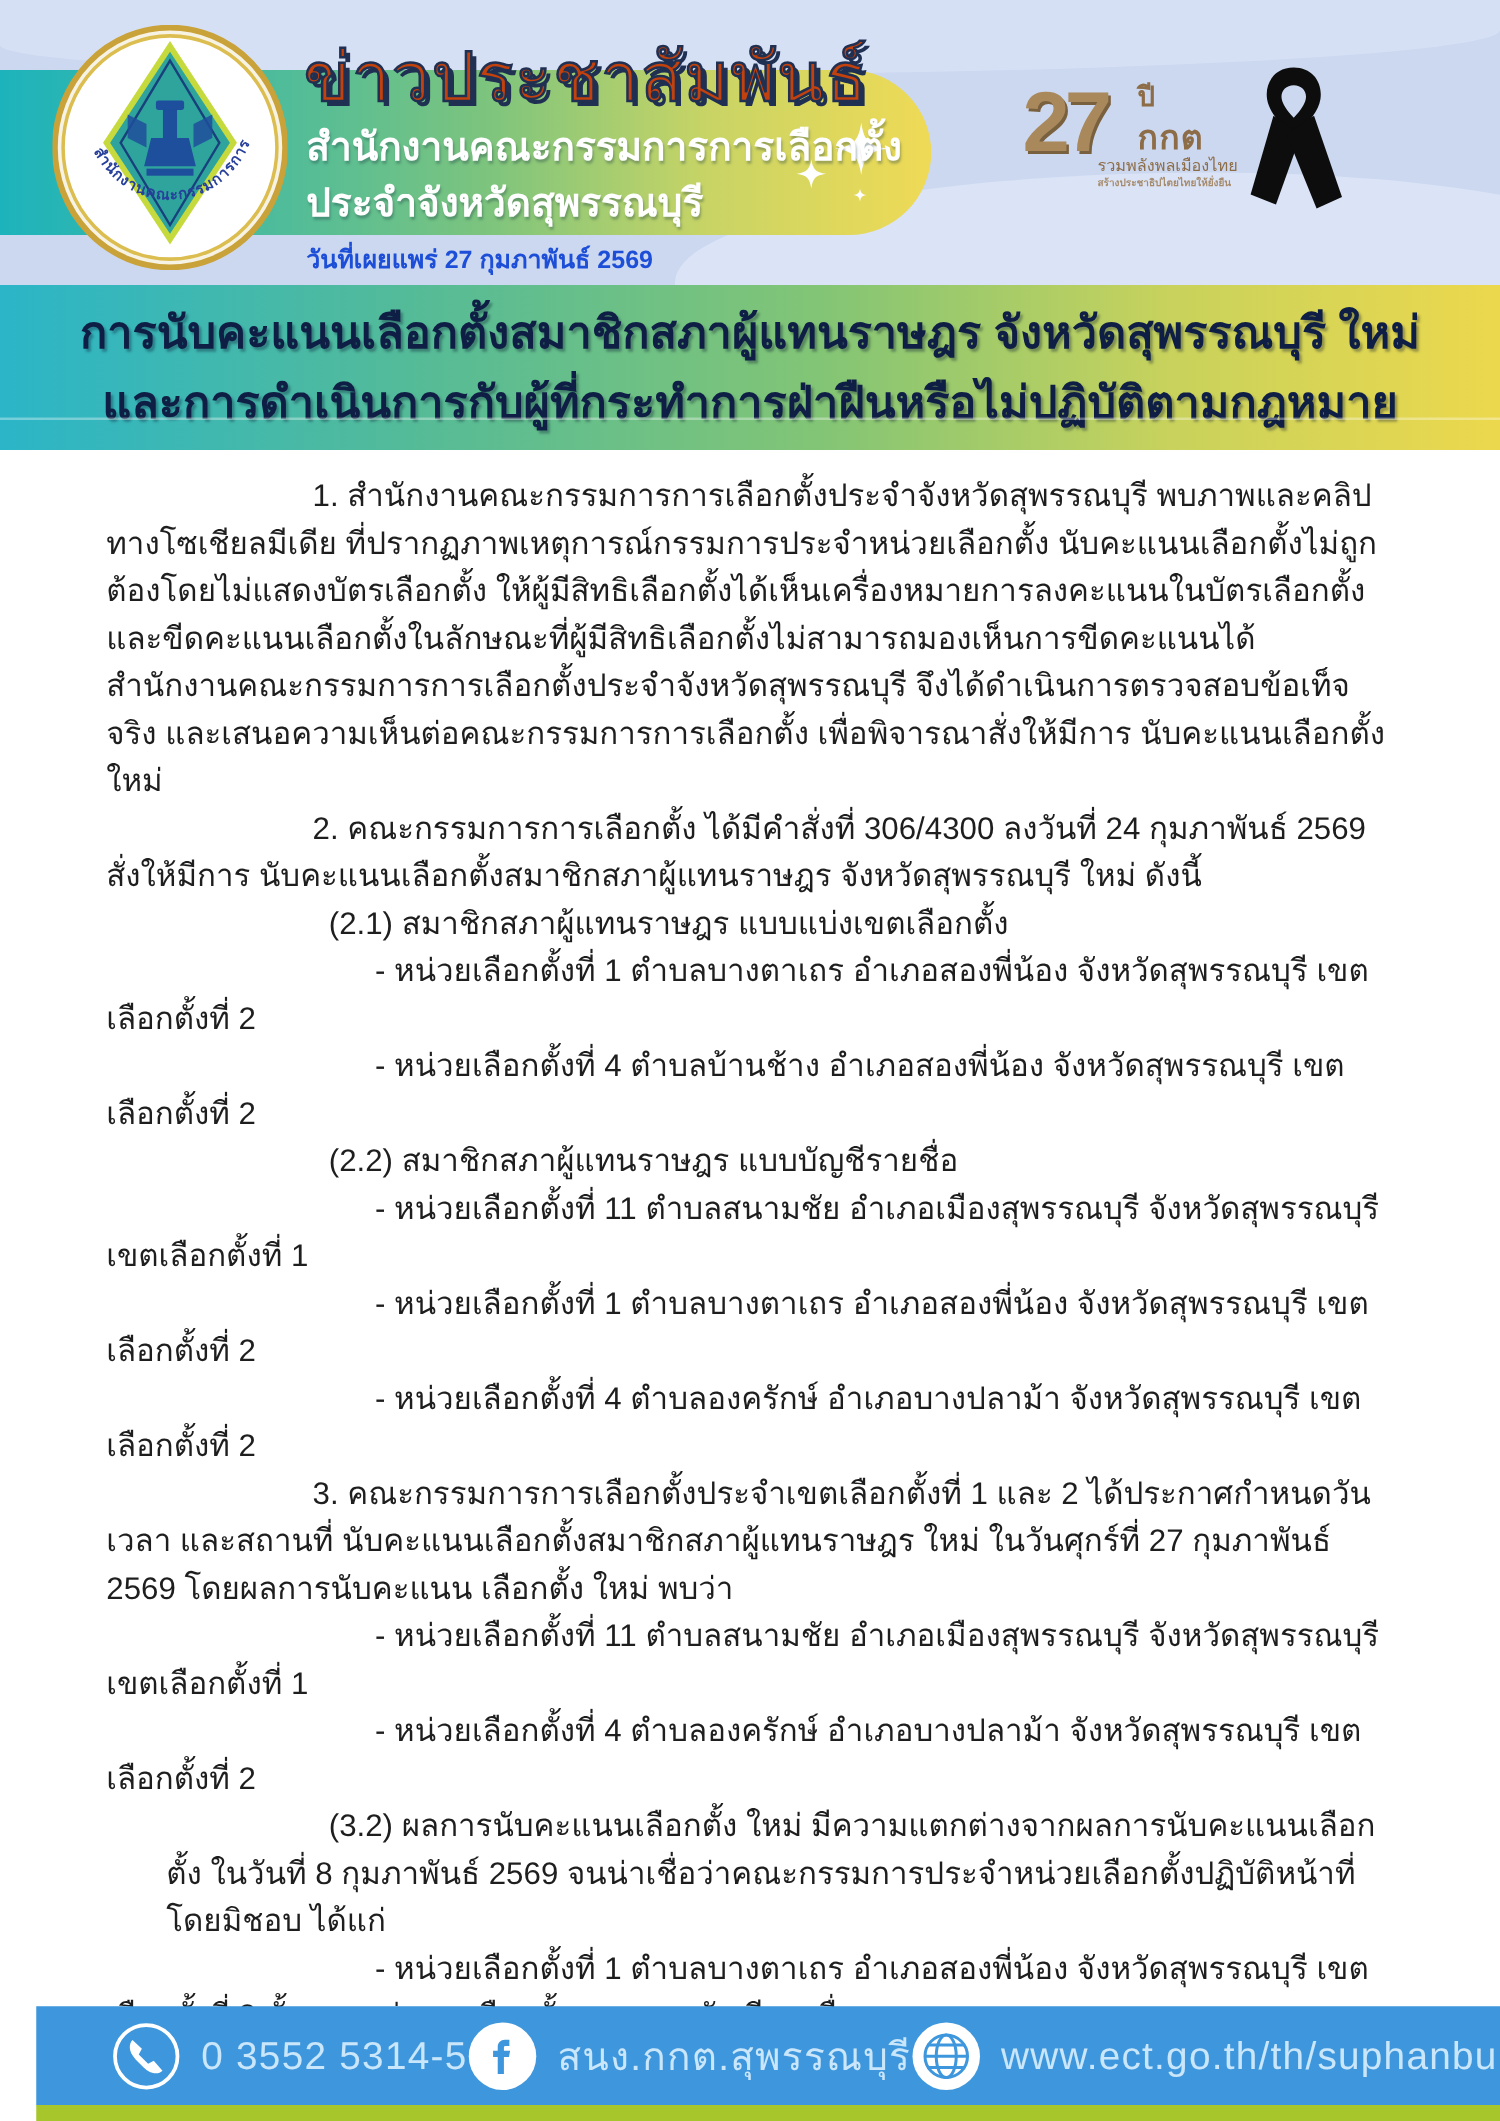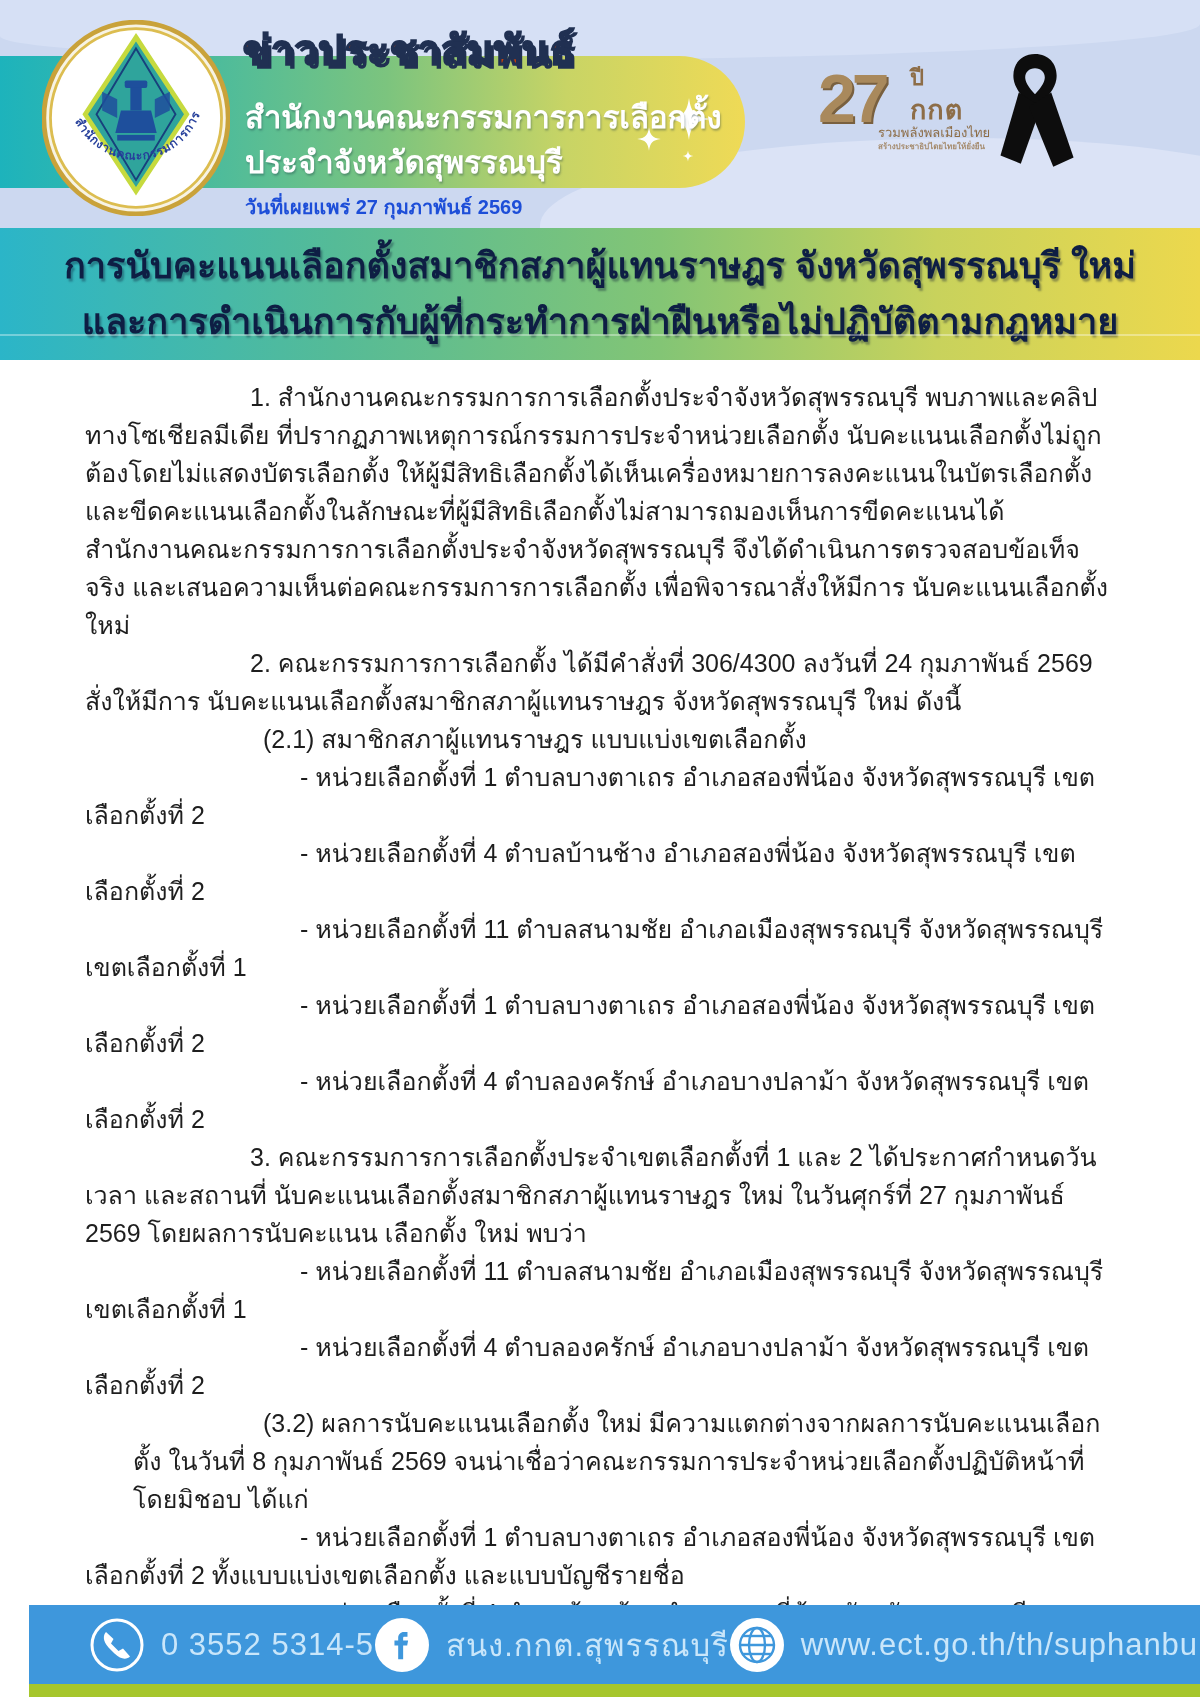--- a/index.html
+++ b/index.html
@@ -8,21 +8,21 @@
   .page{position:relative;width:1200px;height:1697px;margin:0 auto;background:#ffffff;overflow:hidden;}
 
   
   .header{position:relative;width:100%;height:228px;background:#ccd8f0;overflow:hidden;}
   .header .wave-top{position:absolute;left:0;top:0;width:100%;height:60px;background:#d6e0f5;border-radius:0 0 60% 40%;}
   .header .wave-bottom{position:absolute;right:-120px;bottom:-70px;width:780px;height:160px;background:#dbe3f6;border-radius:55% 45% 0 0;}
   .ribbon{position:absolute;left:0;top:56px;width:745px;height:132px;
     background:linear-gradient(90deg,#1db3bc 0%,#3fb9a4 22%,#7cc47e 52%,#c8d465 76%,#efda56 100%);
     border-radius:0 70px 70px 0;}
   .emblem{position:absolute;left:42px;top:20px;width:188px;height:196px;}
-  .big-title{position:absolute;left:243px;top:18px;font-size:40px;font-weight:700;color:#c2410c;
+  .big-title{position:absolute;left:243px;top:18px;font-size:55px;font-weight:400;color:#c2410c;
     -webkit-text-stroke:2px #203052;text-shadow:4px 4px 0 #203052;letter-spacing:1px;white-space:nowrap;}
   .org-line1{position:absolute;left:245px;top:92px;font-size:31px;font-weight:700;color:#ffffff;
     text-shadow:1px 2px 2px rgba(30,60,70,.35);white-space:nowrap;}
   .org-line2{position:absolute;left:245px;top:137px;font-size:31px;font-weight:700;color:#ffffff;
     text-shadow:1px 2px 2px rgba(30,60,70,.35);white-space:nowrap;}
   .date-line{position:absolute;left:245px;top:191px;font-size:20px;font-weight:700;color:#1d4ed8;white-space:nowrap;}
   .sparkle{position:absolute;}
   .anniv{position:absolute;left:818px;top:66px;width:180px;height:100px;color:#97764f;}
   .anniv .num{position:absolute;left:0;top:-2px;font-size:68px;font-weight:800;color:#a9895c;
     text-shadow:2px 2px 0 #79603f;letter-spacing:-4px;line-height:1;}
@@ -119,20 +119,21 @@
     <div class="line">การนับคะแนนเลือกตั้งสมาชิกสภาผู้แทนราษฎร จังหวัดสุพรรณบุรี ใหม่</div>
     <div class="line">และการดำเนินการกับผู้ที่กระทำการฝ่าฝืนหรือไม่ปฏิบัติตามกฎหมาย</div>
   </div>
 
   <div class="body-area">
     <div class="p-num">1. สำนักงานคณะกรรมการการเลือกตั้งประจำจังหวัดสุพรรณบุรี พบภาพและคลิปทางโซเชียลมีเดีย ที่ปรากฏภาพเหตุการณ์กรรมการประจำหน่วยเลือกตั้ง นับคะแนนเลือกตั้งไม่ถูกต้องโดยไม่แสดงบัตรเลือกตั้ง ให้ผู้มีสิทธิเลือกตั้งได้เห็นเครื่องหมายการลงคะแนนในบัตรเลือกตั้ง และขีดคะแนนเลือกตั้งในลักษณะที่ผู้มีสิทธิเลือกตั้งไม่สามารถมองเห็นการขีดคะแนนได้ สำนักงานคณะกรรมการการเลือกตั้งประจำจังหวัดสุพรรณบุรี จึงได้ดำเนินการตรวจสอบข้อเท็จจริง และเสนอความเห็นต่อคณะกรรมการการเลือกตั้ง เพื่อพิจารณาสั่งให้มีการ นับคะแนนเลือกตั้ง ใหม่</div>
     <div class="p-num">2. คณะกรรมการการเลือกตั้ง ได้มีคำสั่งที่ 306/4300 ลงวันที่ 24 กุมภาพันธ์ 2569 สั่งให้มีการ นับคะแนนเลือกตั้งสมาชิกสภาผู้แทนราษฎร จังหวัดสุพรรณบุรี ใหม่ ดังนี้</div>
     <div class="p-sub">(2.1) สมาชิกสภาผู้แทนราษฎร แบบแบ่งเขตเลือกตั้ง</div>
     <div class="p-dash">- หน่วยเลือกตั้งที่ 1 ตำบลบางตาเถร อำเภอสองพี่น้อง จังหวัดสุพรรณบุรี เขตเลือกตั้งที่ 2</div>
     <div class="p-dash">- หน่วยเลือกตั้งที่ 4 ตำบลบ้านช้าง อำเภอสองพี่น้อง จังหวัดสุพรรณบุรี เขตเลือกตั้งที่ 2</div>
+    <div class="p-sub">(2.2) สมาชิกสภาผู้แทนราษฎร แบบบัญชีรายชื่อ</div>
     <div class="p-dash">- หน่วยเลือกตั้งที่ 11 ตำบลสนามชัย อำเภอเมืองสุพรรณบุรี จังหวัดสุพรรณบุรี เขตเลือกตั้งที่ 1</div>
     <div class="p-dash">- หน่วยเลือกตั้งที่ 1 ตำบลบางตาเถร อำเภอสองพี่น้อง จังหวัดสุพรรณบุรี เขตเลือกตั้งที่ 2</div>
     <div class="p-dash">- หน่วยเลือกตั้งที่ 4 ตำบลองครักษ์ อำเภอบางปลาม้า จังหวัดสุพรรณบุรี เขตเลือกตั้งที่ 2</div>
     <div class="p-num">3. คณะกรรมการการเลือกตั้งประจำเขตเลือกตั้งที่ 1 และ 2 ได้ประกาศกำหนดวัน เวลา และสถานที่ นับคะแนนเลือกตั้งสมาชิกสภาผู้แทนราษฎร ใหม่ ในวันศุกร์ที่ 27 กุมภาพันธ์ 2569 โดยผลการนับคะแนน เลือกตั้ง ใหม่ พบว่า</div>
     <div class="p-dash">- หน่วยเลือกตั้งที่ 11 ตำบลสนามชัย อำเภอเมืองสุพรรณบุรี จังหวัดสุพรรณบุรี เขตเลือกตั้งที่ 1</div>
     <div class="p-dash">- หน่วยเลือกตั้งที่ 4 ตำบลองครักษ์ อำเภอบางปลาม้า จังหวัดสุพรรณบุรี เขตเลือกตั้งที่ 2</div>
     <div class="p-sub">(3.2) ผลการนับคะแนนเลือกตั้ง ใหม่ มีความแตกต่างจากผลการนับคะแนนเลือกตั้ง ในวันที่ 8 กุมภาพันธ์ 2569 จนน่าเชื่อว่าคณะกรรมการประจำหน่วยเลือกตั้งปฏิบัติหน้าที่โดยมิชอบ ได้แก่</div>
     <div class="p-dash">- หน่วยเลือกตั้งที่ 1 ตำบลบางตาเถร อำเภอสองพี่น้อง จังหวัดสุพรรณบุรี เขตเลือกตั้งที่ 2 ทั้งแบบแบ่งเขตเลือกตั้ง และแบบบัญชีรายชื่อ</div>
     <div class="p-dash">- หน่วยเลือกตั้งที่ 4 ตำบลบ้านช้าง อำเภอสองพี่น้อง จังหวัดสุพรรณบุรี เขตเลือกตั้งที่ 2 แบบแบ่งเขตเลือกตั้ง</div>
 

